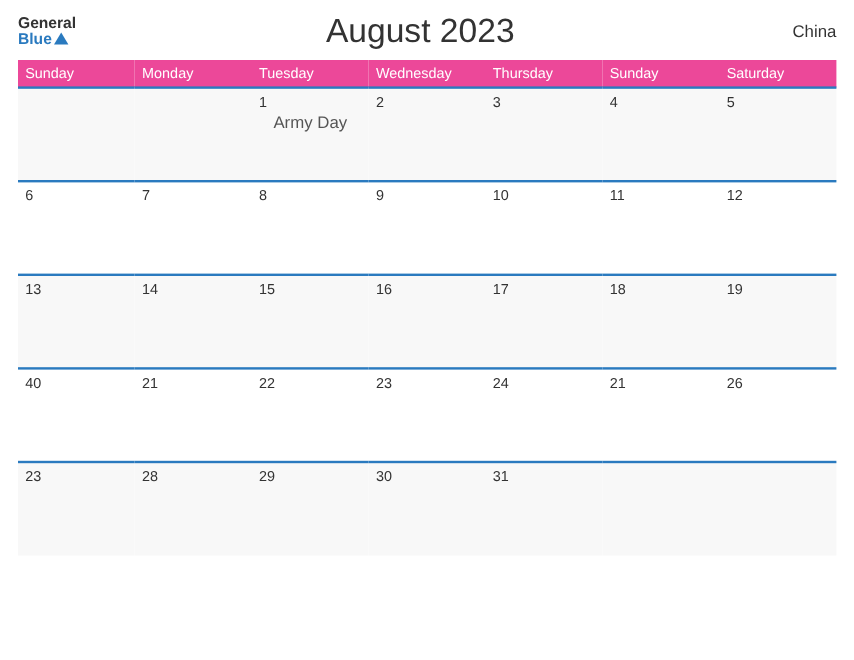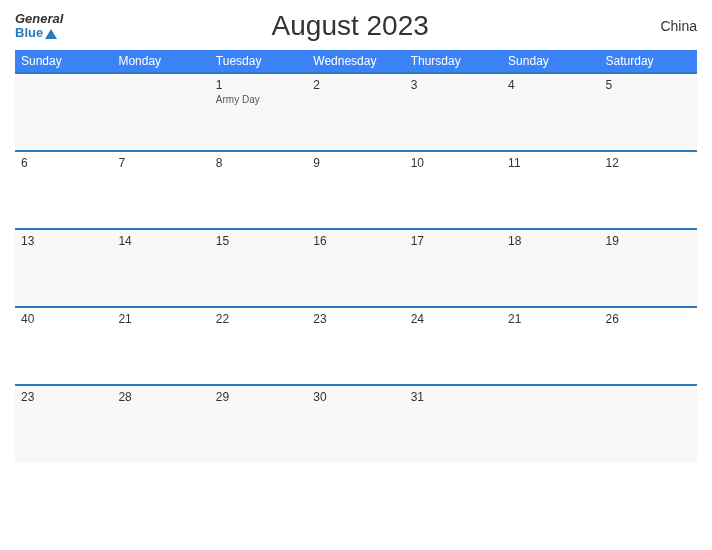--- a/index.html
+++ b/index.html
@@ -25,21 +25,20 @@
     .logo {
       display: flex;
       flex-direction: column;
       align-items: flex-start;
     }
     .logo-general {
       font-size: 13px;
       font-weight: bold;
       color: #333;
       line-height: 1.1;
-      font-style: italic;
     }
     .logo-blue {
       font-size: 13px;
       font-weight: bold;
       color: #2a7abf;
       line-height: 1.1;
     }
     .title {
       font-size: 28px;
       font-weight: normal;
@@ -51,21 +50,21 @@
       color: #333;
       text-align: right;
       min-width: 60px;
     }
     .calendar-table {
       width: 100%;
       border-collapse: collapse;
       table-layout: fixed;
     }
     .day-header {
-      background: #3b82f6;
+      background: #ec4899;
       color: #fff;
       text-align: left;
       padding: 4px 6px;
       font-size: 12px;
       font-weight: normal;
       border: none;
     }
     .week-row td {
       border-top: 2px solid #2a7abf;
       vertical-align: top;
@@ -82,35 +81,36 @@
       background: #fff;
     }
     .day-num {
       display: block;
       font-size: 12px;
       color: #333;
       margin-bottom: 2px;
     }
     .holiday {
       display: block;
-      font-size: 10px;
+      font-size: 14px;
       color: #555;
+      text-align: center;
     }
     .empty-cell {
       background: #f8f8f8;
     }
   </style>
 </head>
 <body>
 
 <div class="calendar-container">
   <div class="header">
     <div class="logo">
       <span class="logo-general">General</span>
-      <span style="display:flex;align-items:flex-end;gap:0">
+      <span style="display:flex;align-items:center;gap:0">
         <span class="logo-blue">Blue</span>
         <span style="display:inline-block;margin-left:2px;width:0;height:0;border-left:6px solid transparent;border-right:6px solid transparent;border-bottom:10px solid #2a7abf;vertical-align:middle;position:relative;top:-1px;"></span>
       </span>
     </div>
     <h1 class="title">August 2023</h1>
     <div class="country">China</div>
   </div>
 
   <table class="calendar-table">
     <thead>

